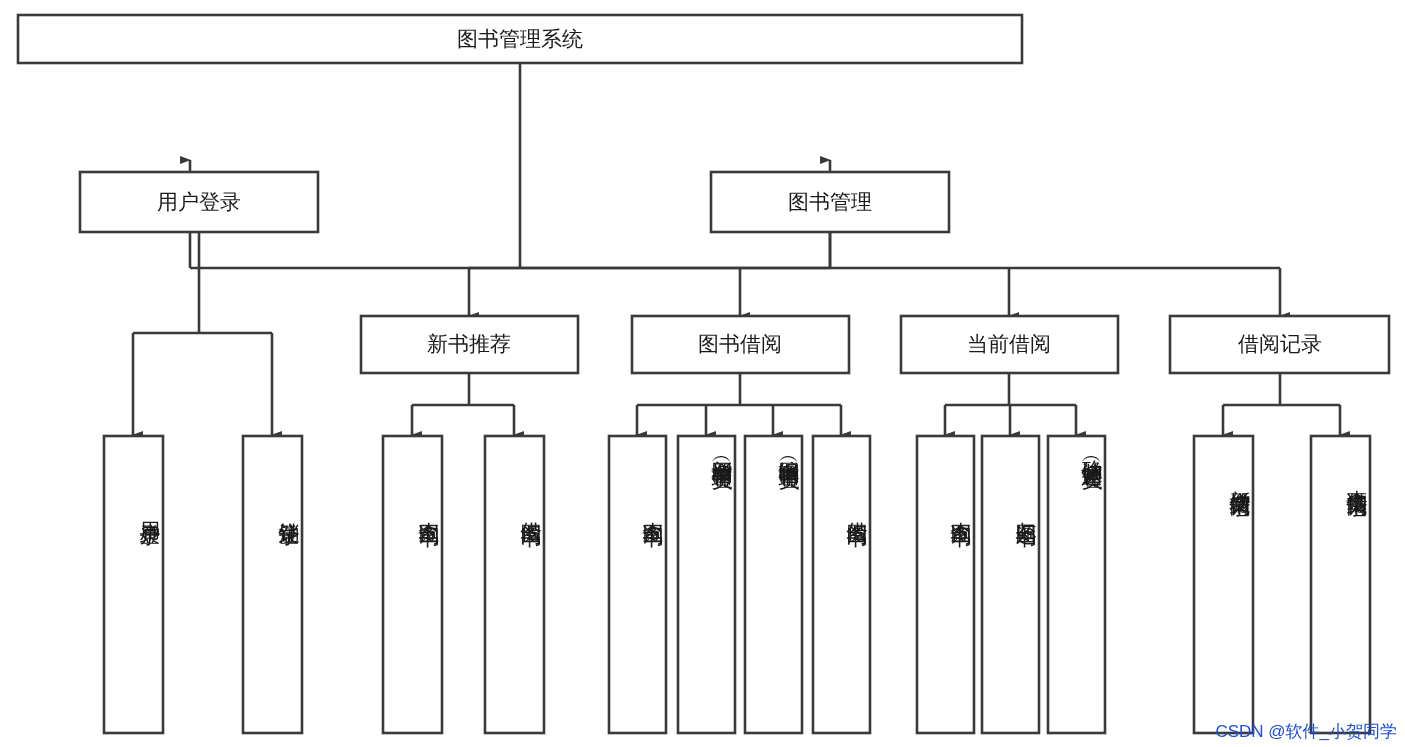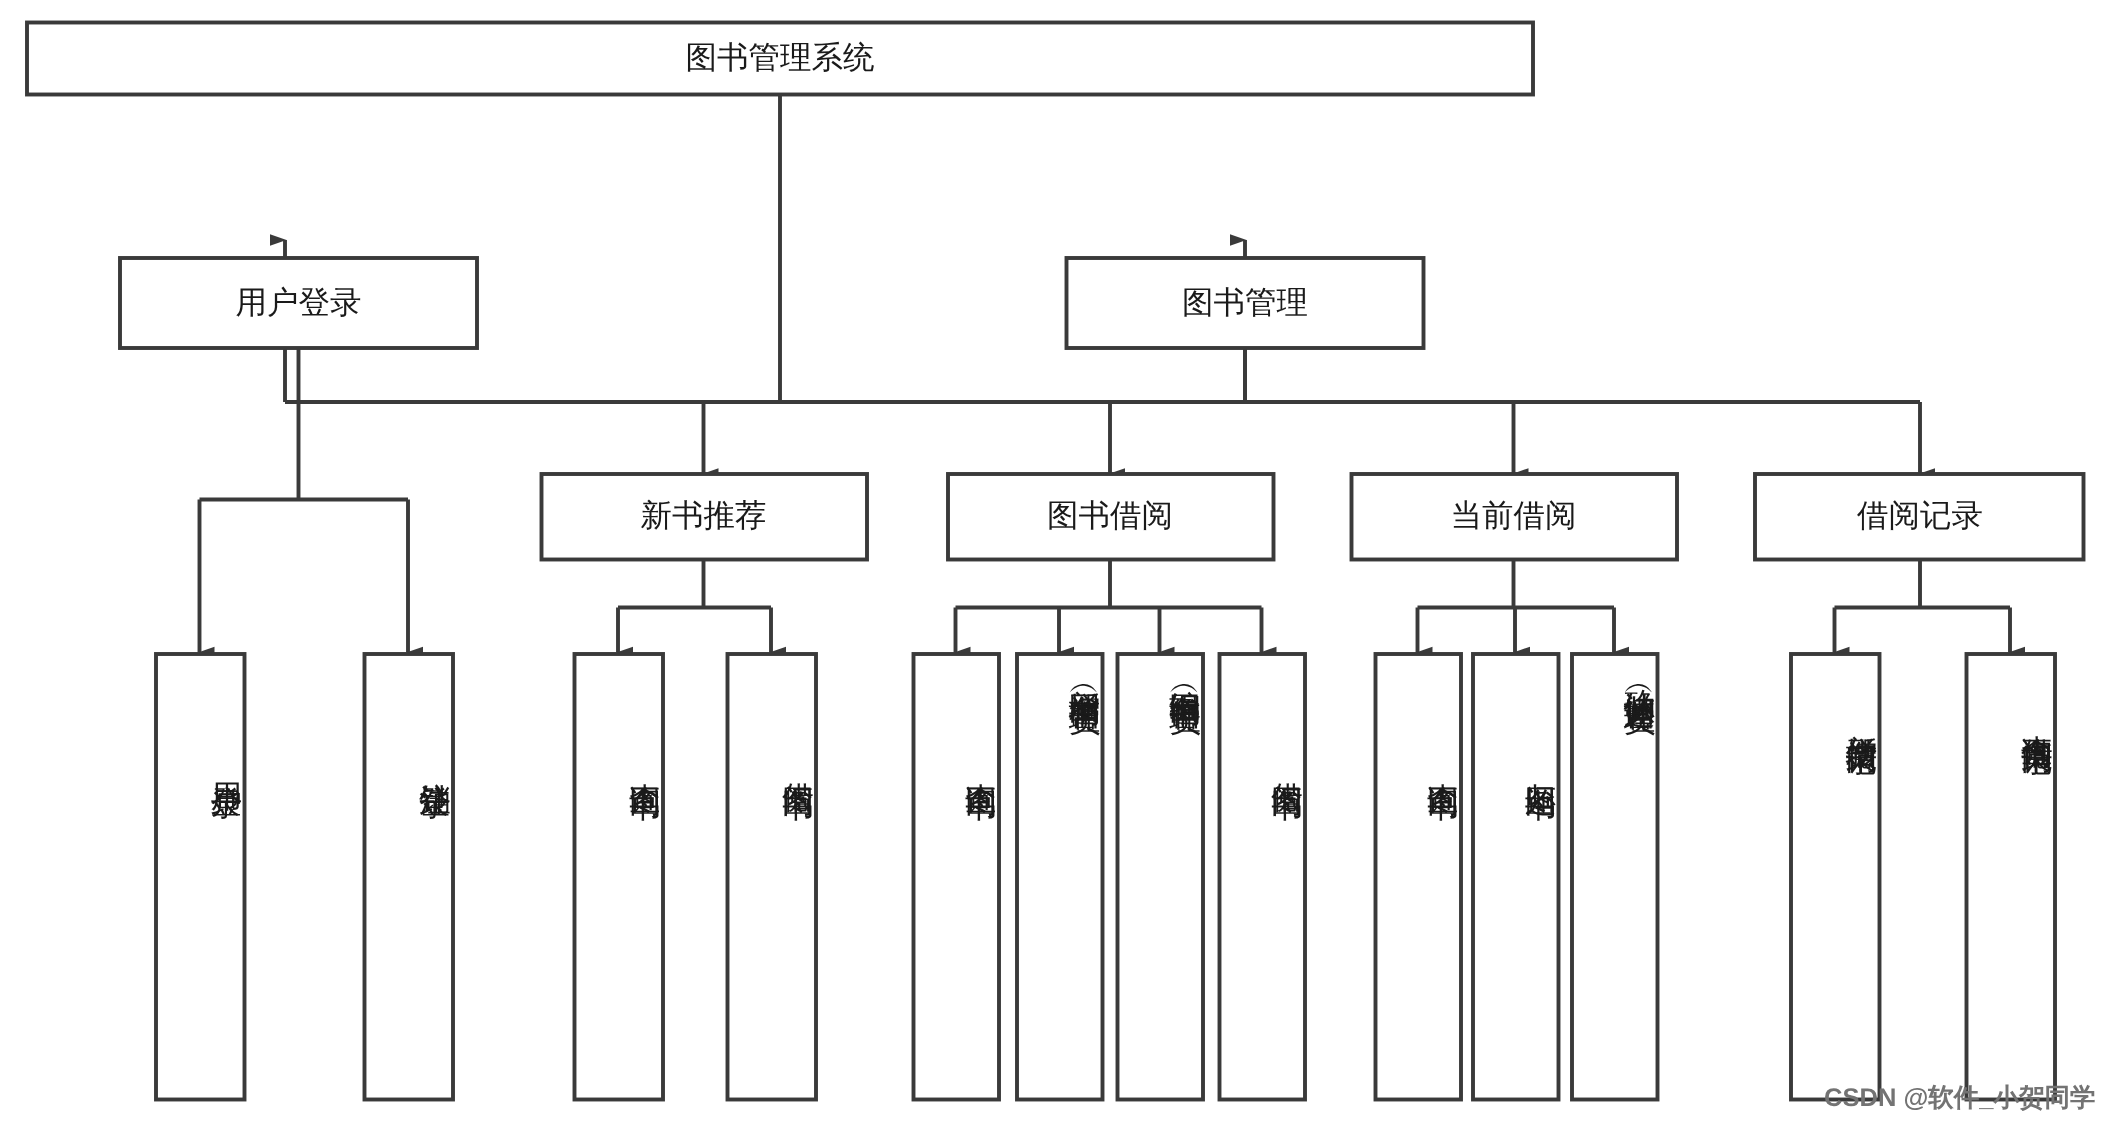--- a/index.html
+++ b/index.html
@@ -55,23 +55,22 @@
     text-align: left;
     white-space: nowrap;
     pointer-events: none;
   }
   .watermark {
     position: absolute;
     right: 8px;
     bottom: 4px;
     font-family: "Liberation Sans", "DejaVu Sans", sans-serif;
     font-size: 17px;
-    color: #737373;
+    color: #1d4ed8;
     white-space: nowrap;
-    font-weight: bold;
   }
 </style>
 </head>
 <body>
 
 <div id="diagram-root">
 
   <svg class="diagram" viewBox="0 0 1405 747" xmlns="http://www.w3.org/2000/svg">
 
     <defs>

